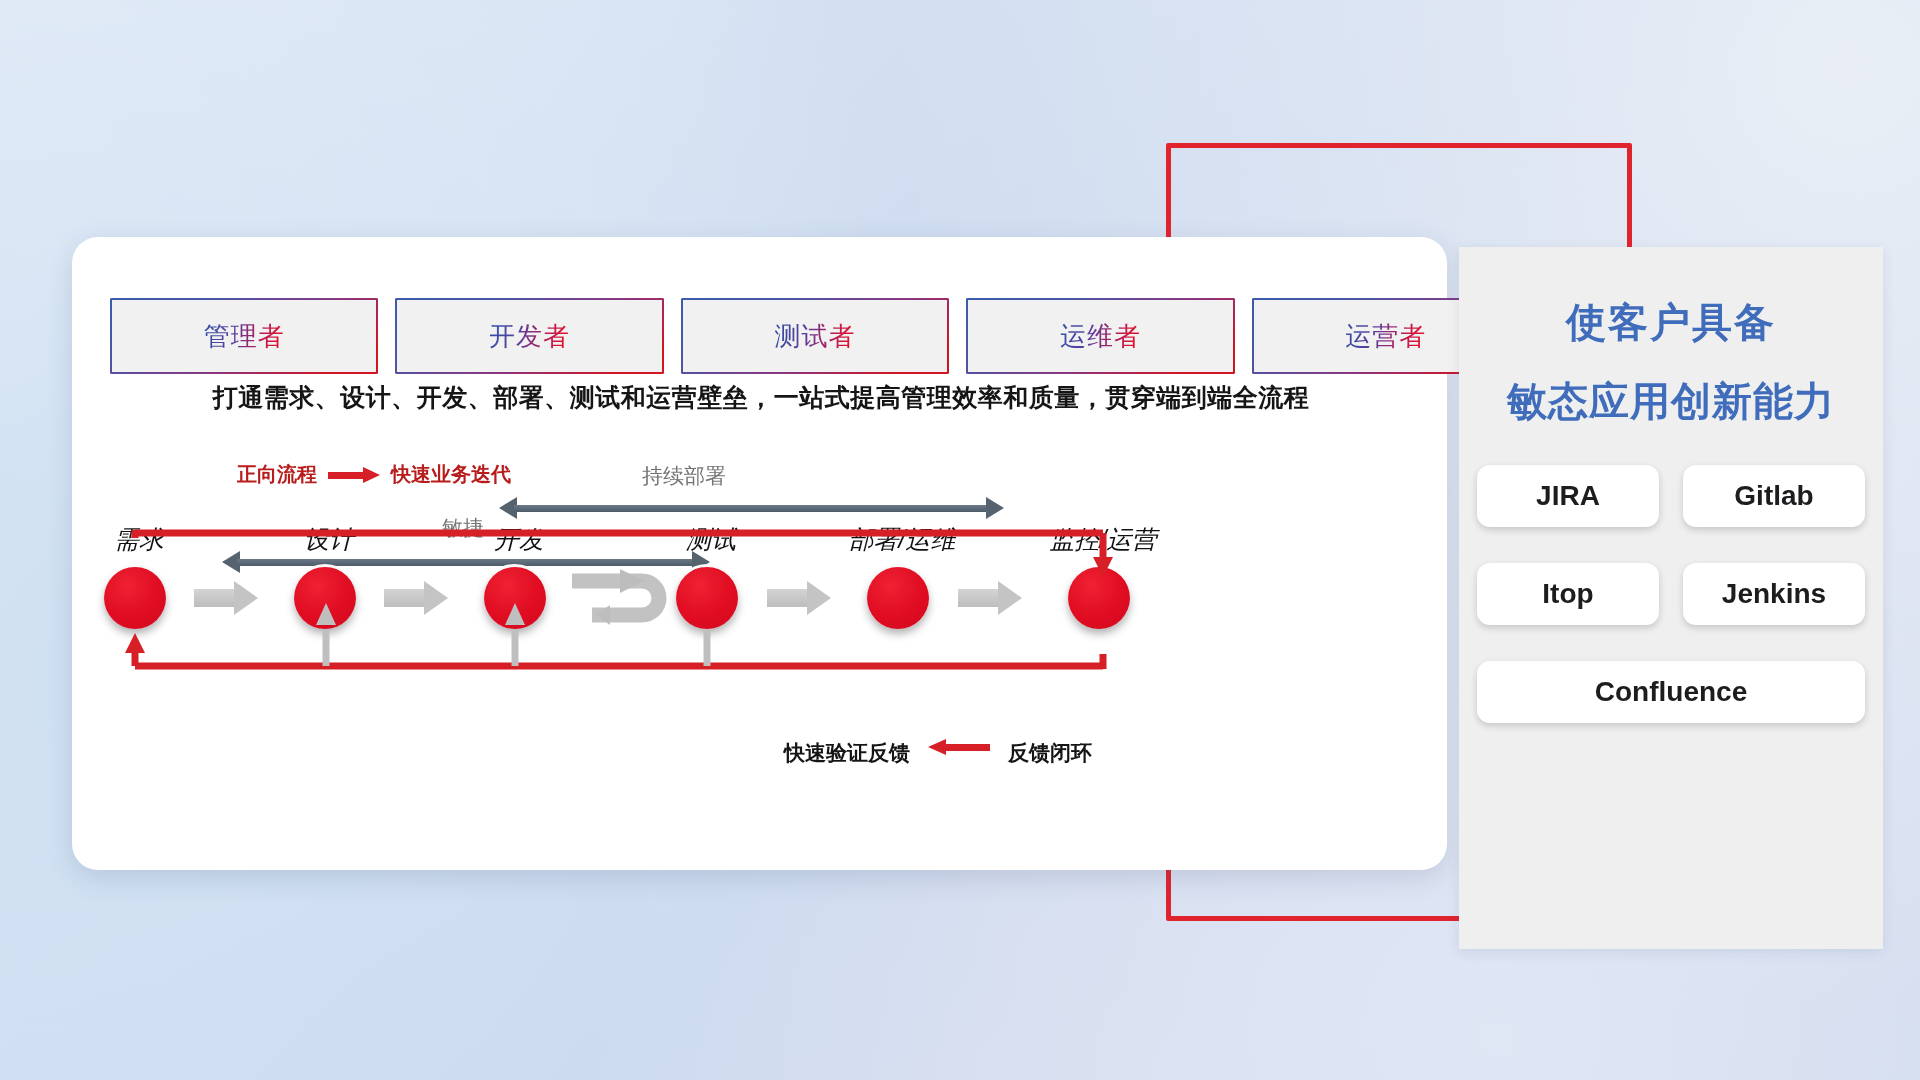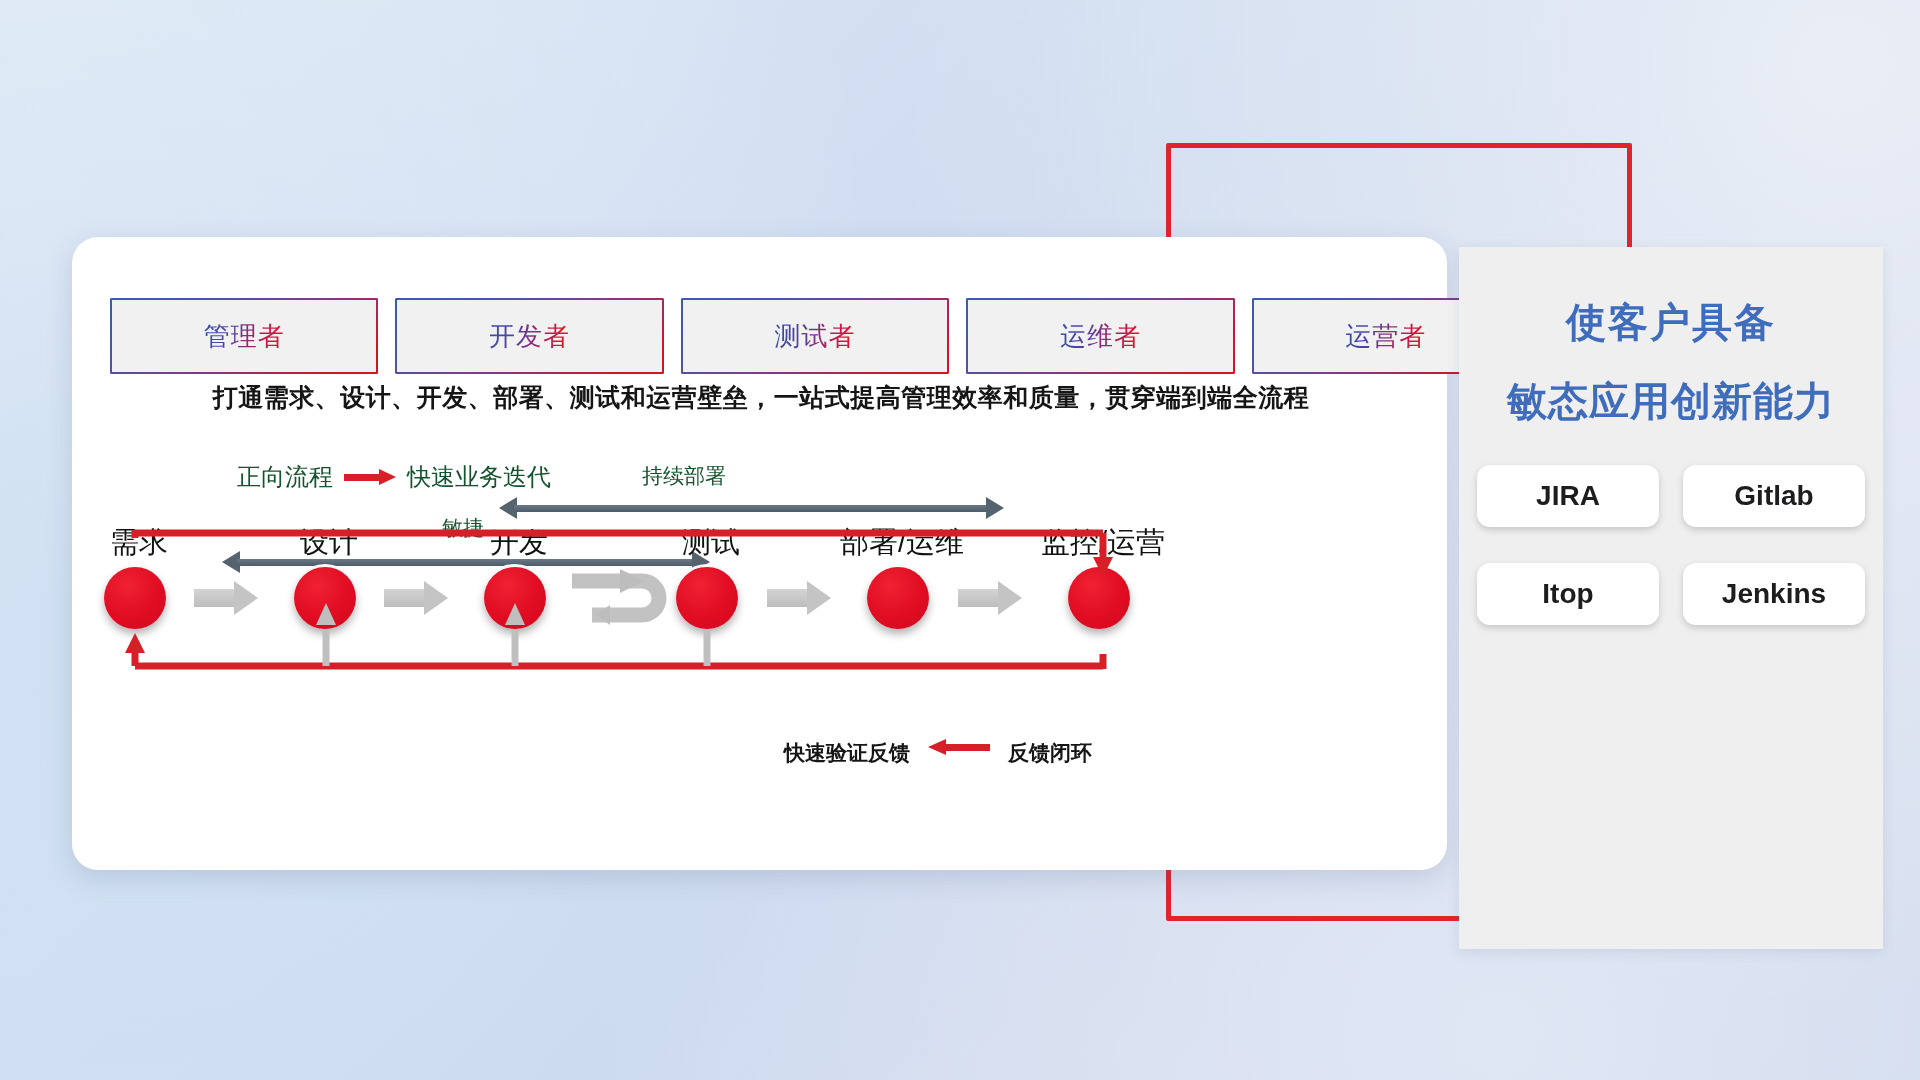--- a/index.html
+++ b/index.html
@@ -48,21 +48,21 @@
   }
 
   
   .desc {
     position:absolute; left:34px; top:144px; width:1310px; text-align:center;
     font-size:25px; font-weight:700; color:#151515; letter-spacing:.5px; white-space:nowrap;
   }
 
   
   .ann-fwd { position:absolute; left:165px; top:224px; display:flex; align-items:center; gap:11px; }
-  .ann-fwd .t { font-size:24px; font-weight:400; color:#14532d; }
+  .ann-fwd .t { font-size:20px; font-weight:700; color:#b91c1c; }
   .arr-r-red { width:52px; height:16px; position:relative; }
   .arr-r-red i { position:absolute; left:0; top:5px; width:36px; height:7px; background:#D61F26; }
   .arr-r-red b { position:absolute; right:0; top:0; width:0; height:0;
      border-top:8px solid transparent; border-bottom:8px solid transparent; border-left:17px solid #D61F26; }
 
   
   .ann-fb { position:absolute; left:712px; top:487px; display:flex; align-items:flex-start; gap:18px;margin-top:15px; }
   .ann-fb .t { font-size:21px; font-weight:700; color:#151515; }
   .arr-l-red { width:62px; height:16px; position:relative; }
   .arr-l-red i { position:absolute; right:0; top:5px; width:44px; height:7px; background:#D61F26; }
@@ -70,34 +70,34 @@
      border-top:8px solid transparent; border-bottom:8px solid transparent; border-right:18px solid #D61F26; }
 
   
   .dbl { position:absolute; height:14px; }
   .dbl .bar { position:absolute; left:15px; right:15px; top:4px; height:7px;
      background:linear-gradient(180deg,#6b7886 0%,#4e5b6a 100%); }
   .dbl .hl, .dbl .hr { position:absolute; top:-4px; width:0; height:0;
      border-top:11px solid transparent; border-bottom:11px solid transparent; }
   .dbl .hl { left:0; border-right:18px solid #55636f; }
   .dbl .hr { right:0; border-left:18px solid #55636f; }
-  .dbl-label { position:absolute; font-size:21px; font-weight:400; color:#14532d; }
+  .dbl-label { position:absolute; font-size:21px; font-weight:400; color:#737373; }
 
   #cd-arrow { left:427px; top:264px; width:505px; }
   #cd-label { left:570px; top:225px; }
   #ag-arrow { left:150px; top:318px; width:488px; }
   #ag-label { left:370px; top:277px; }
 
   
   .loop { position:absolute; left:0; top:0; width:1375px; height:633px; z-index:4; pointer-events:none; }
 
   
   .pipe { position:absolute; left:0; top:0; width:1375px; height:633px; }
   .node { position:absolute; width:70px; text-align:center; }
-  .node .lab { position:absolute; left:-50px; top:-44px; width:170px; font-size:29px; color:#111; white-space:nowrap; }
+  .node .lab { position:absolute; left:-50px; top:-44px; width:170px; font-size:25px; color:#111; white-space:nowrap;font-style:italic; }
   .node .dot {
     width:62px; height:62px; border-radius:50%;
     background:radial-gradient(circle at 38% 30%,#ef2233 0%,#e00c22 55%,#cf0a1e 100%);
     box-shadow:0 5px 9px rgba(0,0,0,.30), 0 0 0 3px #ffffff;
   }
   .gray-arrow { position:absolute; width:64px; height:34px; }
   .gray-arrow .s { position:absolute; left:0; top:8px; width:42px; height:18px;
       background:linear-gradient(180deg,#d4d4d4,#bdbdbd); }
   .gray-arrow .h { position:absolute; right:0; top:0; width:0; height:0;
       border-top:17px solid transparent; border-bottom:17px solid transparent; border-left:24px solid #c4c4c4; }
@@ -267,16 +267,17 @@
   </div>
 
   <div class="panel">
     <h1 class="l1">使客户具备</h1>
     <h1 class="l2">敏态应用创新能力</h1>
     <div class="tools">
       <div class="tool">JIRA</div>
       <div class="tool">Gitlab</div>
       <div class="tool">Itop</div>
       <div class="tool">Jenkins</div>
+      <div class="tool wide">Confluence</div>
     </div>
   </div>
 
 </div>
 
 </body></html>

